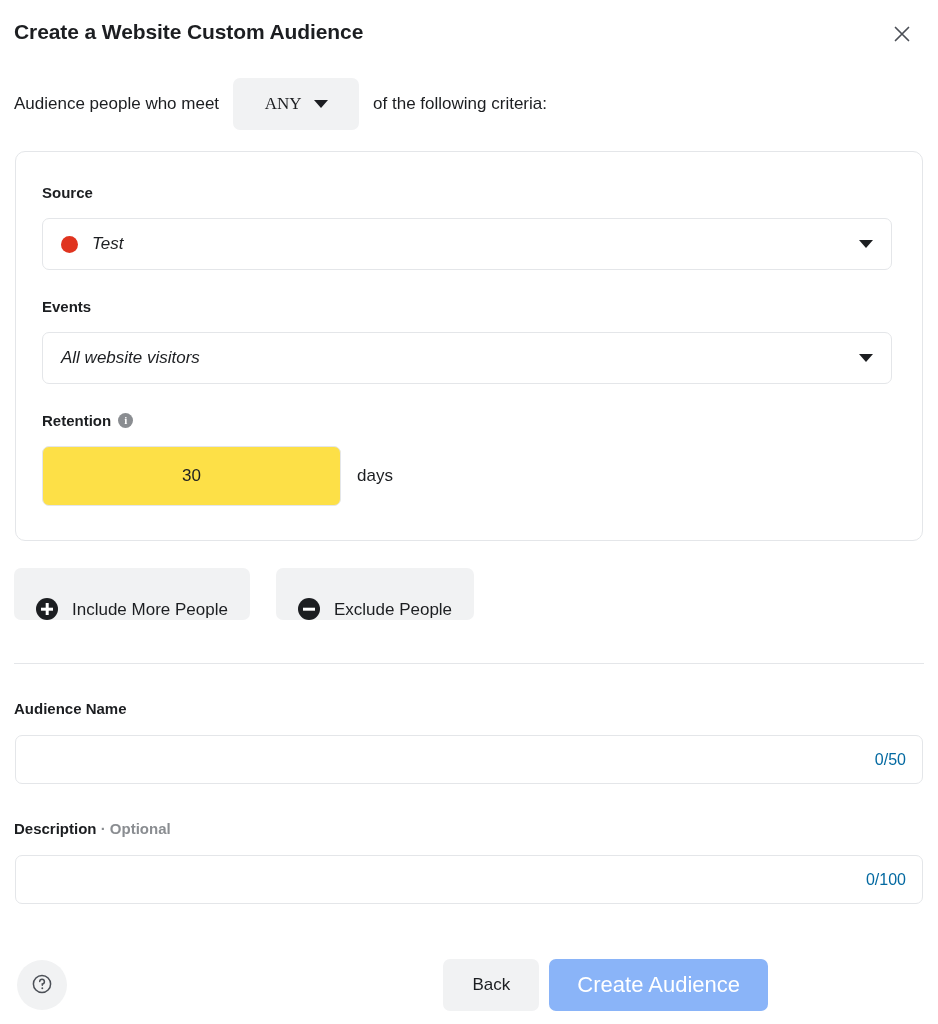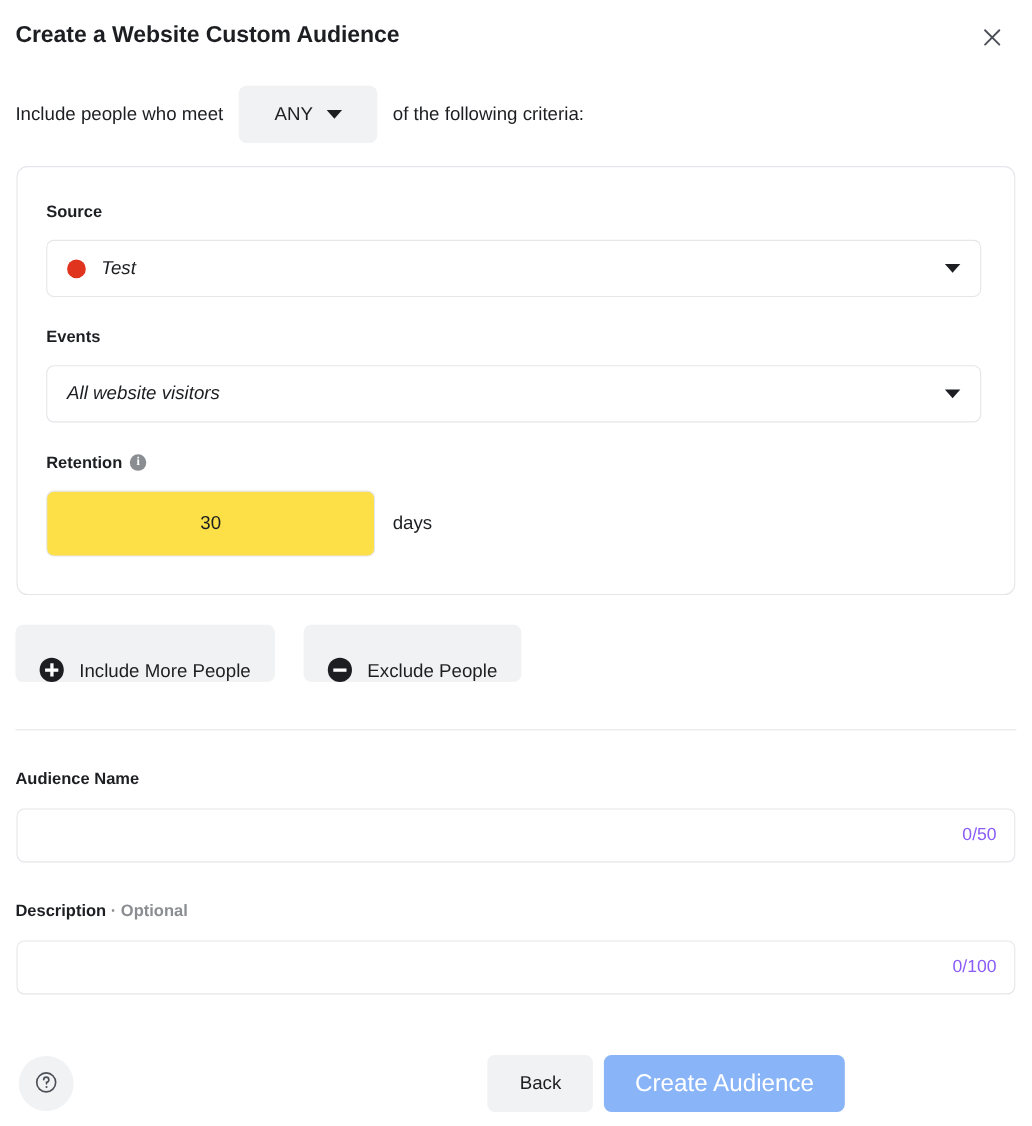--- a/index.html
+++ b/index.html
@@ -74,20 +74,21 @@
     min-width: 126px;
     background: #f1f2f3;
     border: none;
     border-radius: 7px;
     display: flex;
     align-items: center;
     justify-content: center;
     gap: 12px;
     cursor: pointer;
     padding: 0 18px;
+    font-family: Liberation Serif, serif;
   }
   .any-chip-label {
     font-size: 17px;
     color: #1c1e21;
   }
   .caret {
     width: 0; height: 0;
     border-left: 7px solid transparent;
     border-right: 7px solid transparent;
     border-top: 8px solid #1c1e21;
@@ -268,21 +269,21 @@
     font-family: "Liberation Sans", sans-serif;
     color: #1c1e21;
     padding: 0 90px 0 18px;
   }
   .counter {
     position: absolute;
     right: 16px;
     top: 50%;
     transform: translateY(-50%);
     font-size: 16px;
-    color: #8b5cf6;
+    color: #0369a1;
     pointer-events: none;
   }
 
   
   .footer {
     position: absolute;
     left: 0;
     top: 952px;
     width: 782px;
     height: 72px;
@@ -346,21 +347,21 @@
     <button class="close-btn">
       <span>
         <svg width="20" height="20" viewBox="0 0 20 20">
           <path d="M3.5 3.5 L16.5 16.5 M16.5 3.5 L3.5 16.5" stroke="#4b4f56" stroke-width="1.7" stroke-linecap="round" fill="none"></path>
         </svg>
       </span>
     </button>
   </div>
 
   <div class="criteria-row">
-    <span class="criteria-text">Include people who meet</span>
+    <span class="criteria-text">Audience people who meet</span>
     <button class="any-chip">
       <span class="any-chip-label">ANY</span>
       <span class="caret"></span>
     </button>
     <span class="criteria-text">of the following criteria:</span>
   </div>
 
   <div class="card">
 
     <div class="field-label src-label">Source</div>

